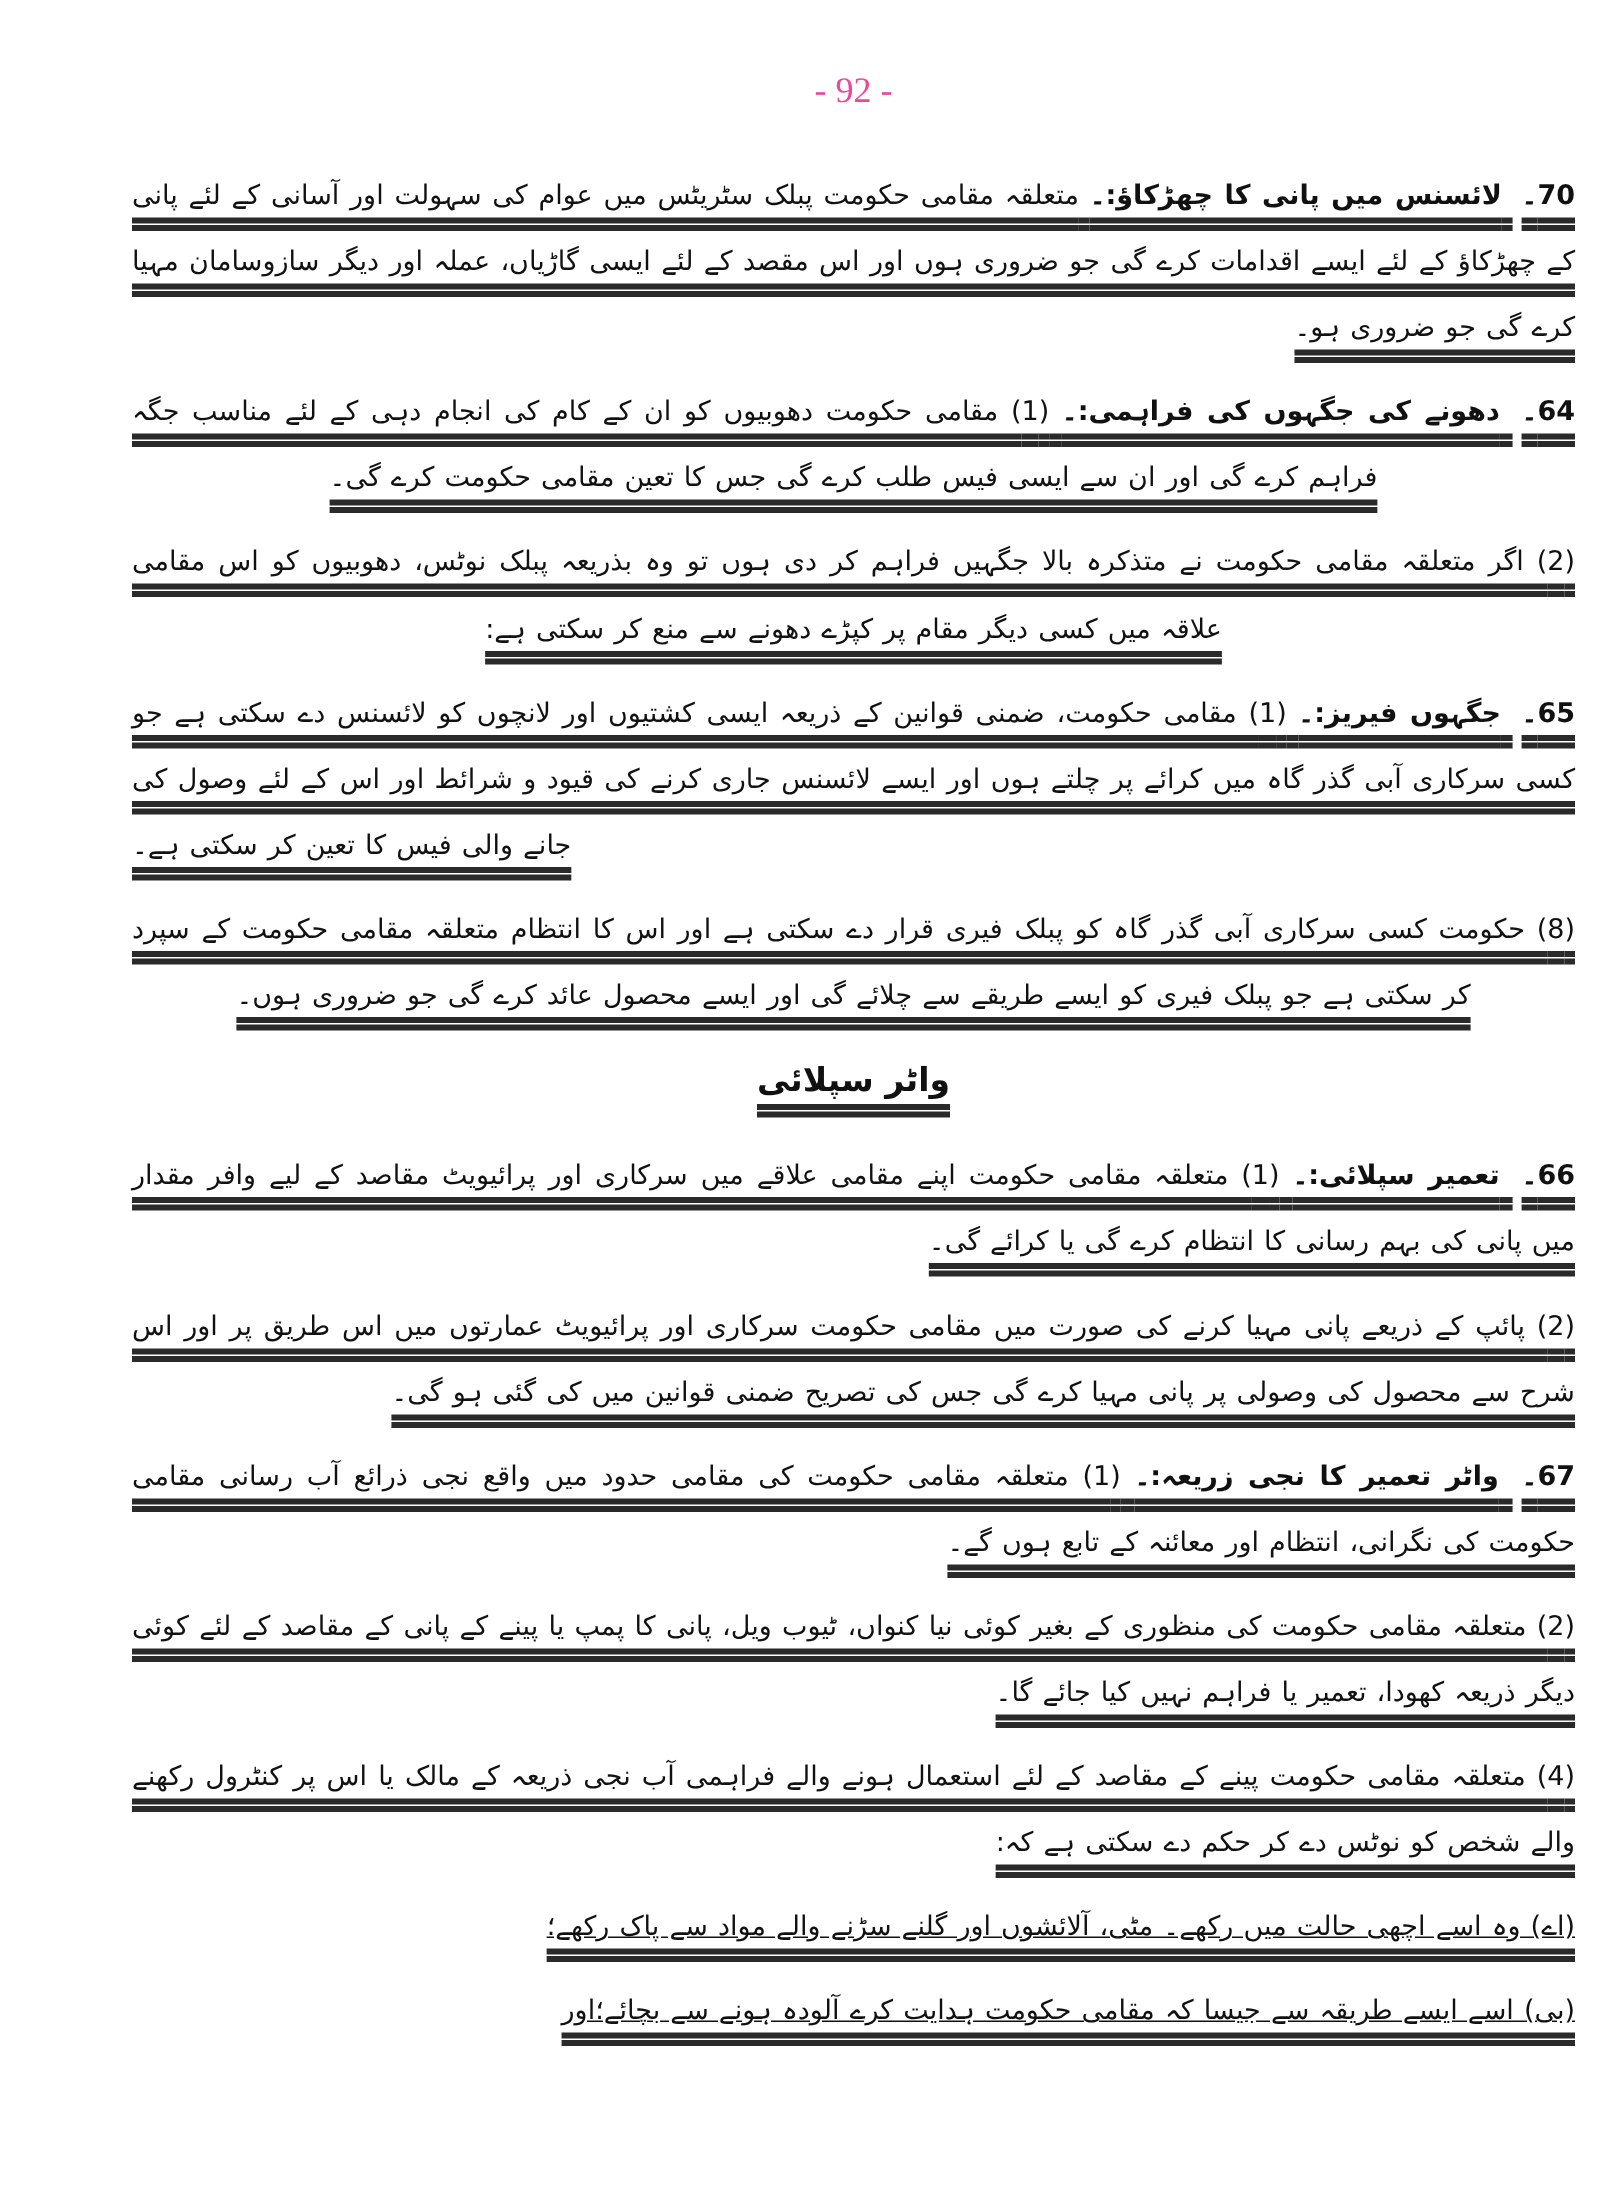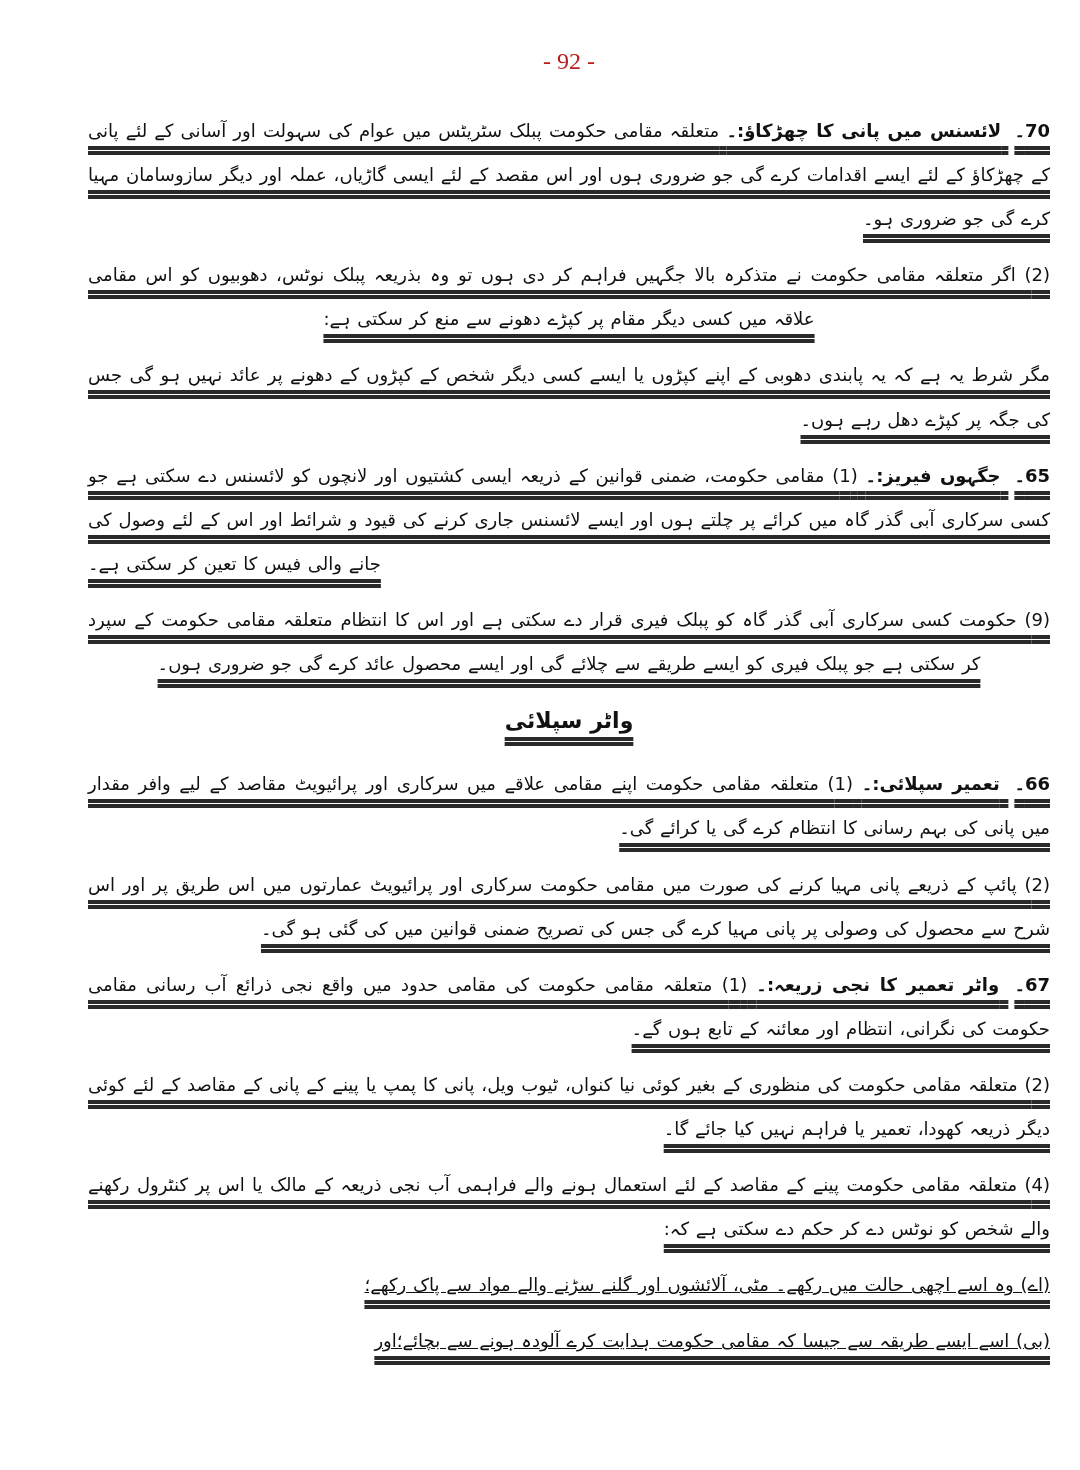--- a/index.html
+++ b/index.html
@@ -9,21 +9,21 @@
     color:#111111;
   }
   .page{
     width:1080px;height:1470px;box-sizing:border-box;
     padding:48px 30px 20px 88px;
     background:#ffffff;
   }
   .page-number{
     text-align:center;
     font-family:"Liberation Serif","DejaVu Serif",serif;
-    font-size:24px;color:#b91c1c;
+    font-size:24px;color:#ec4899;
     margin:0 0 34px 0;
     direction:ltr;
   }
   .content{direction:rtl;}
   p.block{
     margin:0 0 12px 0;
     font-size:18px;
     line-height:2.45;
     text-align:justify;
     word-spacing:1px;
@@ -58,28 +58,28 @@
 <body>
 
 <div class="page">
 
   <p class="page-number">- 92 -</p>
 
   <div class="content">
 
     <p class="block last-right"><span class="ln"><span class="sec-num">70۔</span> <span class="sec-title">لائسنس میں پانی کا چھڑکاؤ:۔</span> <span>متعلقہ مقامی حکومت پبلک سٹریٹس میں عوام کی سہولت اور آسانی کے لئے پانی کے چھڑکاؤ کے لئے ایسے اقدامات کرے گی جو ضروری ہوں اور اس مقصد کے لئے ایسی گاڑیاں، عملہ اور دیگر سازوسامان مہیا کرے گی جو ضروری ہو۔</span></span></p>
 
+    <p class="block last-center"><span class="ln"><span class="sec-num">64۔</span> <span class="sec-title">دھونے کی جگہوں کی فراہمی:۔</span> <span>(1) مقامی حکومت دھوبیوں کو ان کے کام کی انجام دہی کے لئے مناسب جگہ فراہم کرے گی اور ان سے ایسی فیس طلب کرے گی جس کا تعین مقامی حکومت کرے گی۔</span></span></p>
 
     <p class="block last-center"><span class="ln">(2) اگر متعلقہ مقامی حکومت نے متذکرہ بالا جگہیں فراہم کر دی ہوں تو وہ بذریعہ پبلک نوٹس، دھوبیوں کو اس مقامی علاقہ میں کسی دیگر مقام پر کپڑے دھونے سے منع کر سکتی ہے:</span></p>
 
-    <p class="block last-right"><span class="ln">مگر شرط یہ ہے کہ یہ پابندی دھوبی کے اپنے کپڑوں یا ایسے کسی دیگر شخص کے کپڑوں کے دھونے پر عائد نہیں ہو گی جس کی جگہ پر کپڑے دھل رہے ہوں۔</span></p>
 
     <p class="block last-left"><span class="ln"><span class="sec-num">65۔</span> <span class="sec-title">جگہوں فیریز:۔</span> <span>(1) مقامی حکومت، ضمنی قوانین کے ذریعہ ایسی کشتیوں اور لانچوں کو لائسنس دے سکتی ہے جو کسی سرکاری آبی گذر گاہ میں کرائے پر چلتے ہوں اور ایسے لائسنس جاری کرنے کی قیود و شرائط اور اس کے لئے وصول کی جانے والی فیس کا تعین کر سکتی ہے۔</span></span></p>
 
-    <p class="block last-center"><span class="ln">(9) حکومت کسی سرکاری آبی گذر گاہ کو پبلک فیری قرار دے سکتی ہے اور اس کا انتظام متعلقہ مقامی حکومت کے سپرد کر سکتی ہے جو پبلک فیری کو ایسے طریقے سے چلائے گی اور ایسے محصول عائد کرے گی جو ضروری ہوں۔</span></p>
+    <p class="block last-center"><span class="ln">(8) حکومت کسی سرکاری آبی گذر گاہ کو پبلک فیری قرار دے سکتی ہے اور اس کا انتظام متعلقہ مقامی حکومت کے سپرد کر سکتی ہے جو پبلک فیری کو ایسے طریقے سے چلائے گی اور ایسے محصول عائد کرے گی جو ضروری ہوں۔</span></p>
 
     <p class="mid-heading"><span class="ln">واٹر سپلائی</span></p>
 
     <p class="block last-right"><span class="ln"><span class="sec-num">66۔</span> <span class="sec-title">تعمیر سپلائی:۔</span> <span>(1) متعلقہ مقامی حکومت اپنے مقامی علاقے میں سرکاری اور پرائیویٹ مقاصد کے لیے وافر مقدار میں پانی کی بہم رسانی کا انتظام کرے گی یا کرائے گی۔</span></span></p>
 
     <p class="block last-right"><span class="ln">(2) پائپ کے ذریعے پانی مہیا کرنے کی صورت میں مقامی حکومت سرکاری اور پرائیویٹ عمارتوں میں اس طریق پر اور اس شرح سے محصول کی وصولی پر پانی مہیا کرے گی جس کی تصریح ضمنی قوانین میں کی گئی ہو گی۔</span></p>
 
     <p class="block last-right"><span class="ln"><span class="sec-num">67۔</span> <span class="sec-title">واٹر تعمیر کا نجی زریعہ:۔</span> <span>(1) متعلقہ مقامی حکومت کی مقامی حدود میں واقع نجی ذرائع آب رسانی مقامی حکومت کی نگرانی، انتظام اور معائنہ کے تابع ہوں گے۔</span></span></p>
 
     <p class="block last-right"><span class="ln">(2) متعلقہ مقامی حکومت کی منظوری کے بغیر کوئی نیا کنواں، ٹیوب ویل، پانی کا پمپ یا پینے کے پانی کے مقاصد کے لئے کوئی دیگر ذریعہ کھودا، تعمیر یا فراہم نہیں کیا جائے گا۔</span></p>

